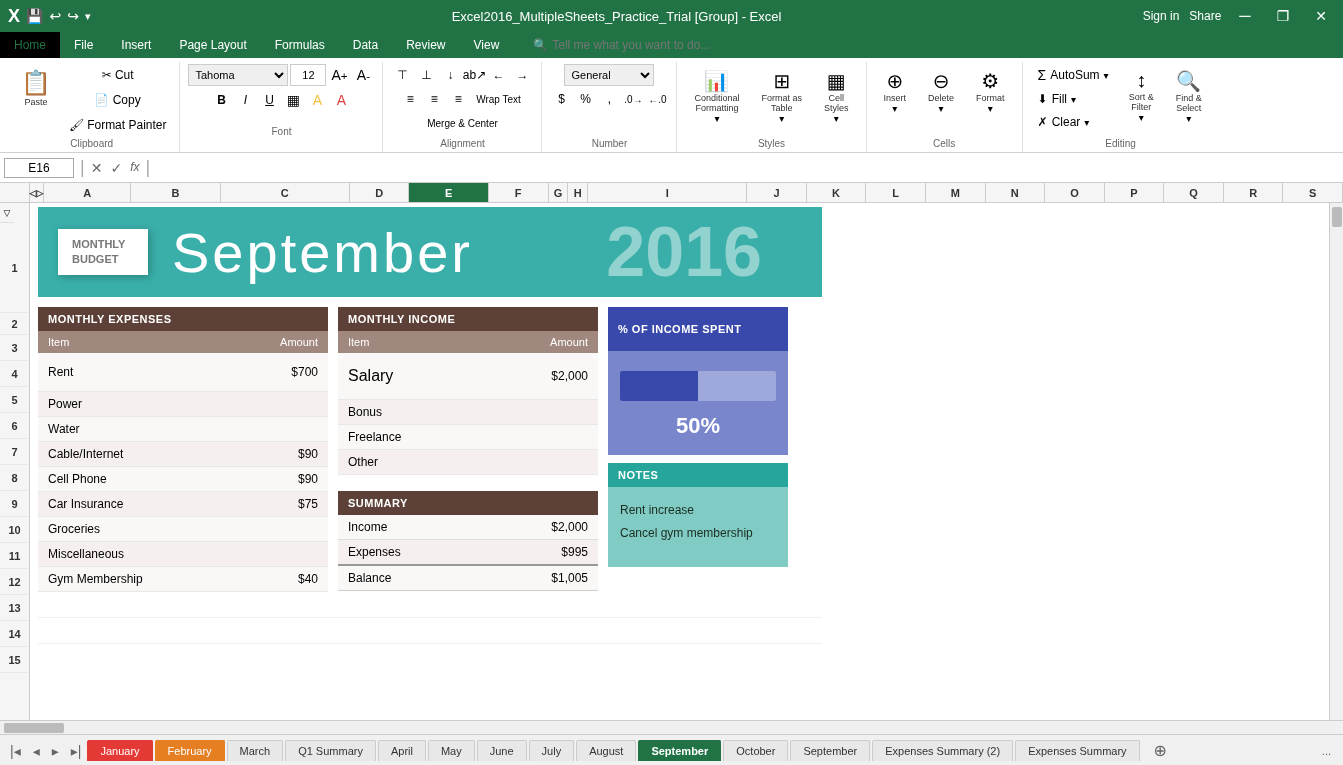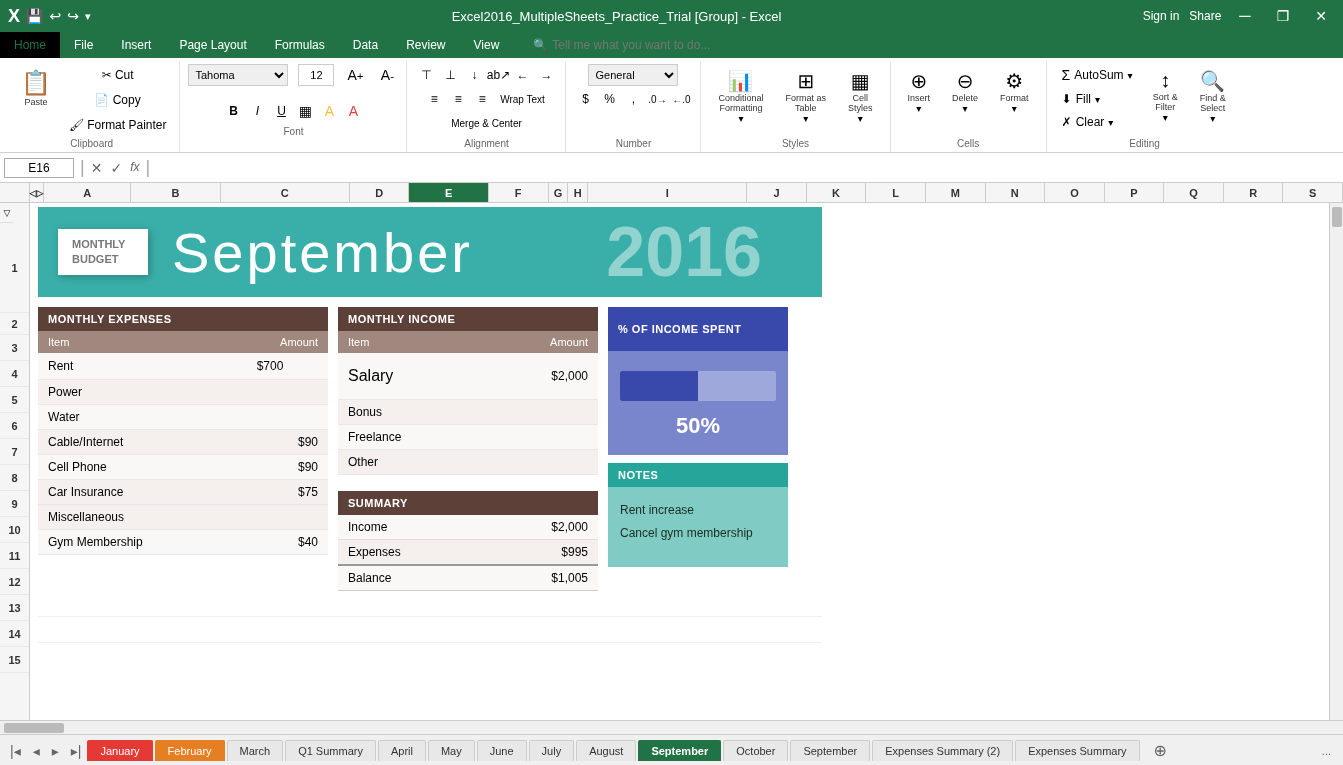--- a/index.html
+++ b/index.html
@@ -226,21 +226,21 @@
           <span>🖌</span>
           <span>Format Painter</span>
         </div>
       </div>
       <div style="position:absolute;bottom:2px;left:0;right:0;text-align:center;">
         <span style="font-size:10px;color:#666;">Clipboard</span>
       </div>
     </div>
 
     <div class="ribbon-group" style="min-width:160px;position:relative;padding-bottom:16px;">
-      <div style="display:flex;gap:10px;margin-bottom:14px;">
+      <div style="display:flex;gap:2px;margin-bottom:3px;">
         <select class="font-select">
           <option>Tahoma</option>
         </select>
         <input class="font-size-input" type="text" value="12" style="">
         <span class="fmt-btn" style="font-size:14px;">A<sup>+</sup></span>
         <span class="fmt-btn" style="font-size:14px;">A<sup>-</sup></span>
       </div>
       <div style="display:flex;gap:2px;align-items:center;">
         <span class="fmt-btn bold">B</span>
         <span class="fmt-btn italic">I</span>
@@ -456,41 +456,45 @@
             <tbody>
                 <tr>
               <th colspan="2" style="background:#5d4037;color:white;padding:6px 10px;text-align:left;font-size:11px;font-weight:bold;letter-spacing:0.5px;">MONTHLY EXPENSES</th>
             </tr>
             <tr>
               <th style="background:#a1887f;color:white;padding:5px 10px;text-align:left;font-size:11px;font-weight:normal;width:60%;">Item</th>
               <th style="background:#a1887f;color:white;padding:5px 10px;text-align:right;font-size:11px;font-weight:normal;width:40%;">Amount</th>
             </tr>
             <tr style="background:#faf8f7;">
               <td style="padding:5px 10px;font-size:12px;border-bottom:1px solid #e8e8e8;">Rent</td>
-              <td style="padding:6px 10px;font-size:12px;border-bottom:1px solid #e8e8e8;text-align:center;">$700</td>
+              <td style="padding:12px 10px;font-size:12px;border-bottom:1px solid #e8e8e8;text-align:right;">$700</td>
             </tr>
             <tr style="background:#f5f0ee;">
               <td style="padding:5px 10px;font-size:12px;border-bottom:1px solid #e8e8e8;">Power</td>
               <td style="padding:5px 10px;font-size:12px;border-bottom:1px solid #e8e8e8;text-align:right;"></td>
             </tr>
             <tr style="background:#faf8f7;">
               <td style="padding:5px 10px;font-size:12px;border-bottom:1px solid #e8e8e8;">Water</td>
               <td style="padding:5px 10px;font-size:12px;border-bottom:1px solid #e8e8e8;text-align:right;"></td>
             </tr>
             <tr style="background:#f5f0ee;">
               <td style="padding:5px 10px;font-size:12px;border-bottom:1px solid #e8e8e8;">Cable/Internet</td>
               <td style="padding:5px 10px;font-size:12px;border-bottom:1px solid #e8e8e8;text-align:right;">$90</td>
             </tr>
             <tr style="background:#faf8f7;">
               <td style="padding:5px 10px;font-size:12px;border-bottom:1px solid #e8e8e8;">Cell Phone</td>
               <td style="padding:5px 10px;font-size:12px;border-bottom:1px solid #e8e8e8;text-align:right;">$90</td>
             </tr>
             <tr style="background:#f5f0ee;">
               <td style="padding:5px 10px;font-size:12px;border-bottom:1px solid #e8e8e8;">Car Insurance</td>
               <td style="padding:5px 10px;font-size:12px;border-bottom:1px solid #e8e8e8;text-align:right;">$75</td>
+            </tr>
+            <tr style="background:#faf8f7;">
+              <td style="padding:5px 10px;font-size:12px;border-bottom:1px solid #e8e8e8;">Groceries</td>
+              <td style="padding:5px 10px;font-size:12px;border-bottom:1px solid #e8e8e8;text-align:right;"></td>
             </tr>
             <tr style="background:#f5f0ee;">
               <td style="padding:5px 10px;font-size:12px;border-bottom:1px solid #e8e8e8;">Miscellaneous</td>
               <td style="padding:5px 10px;font-size:12px;border-bottom:1px solid #e8e8e8;text-align:right;"></td>
             </tr>
             <tr style="background:#faf8f7;">
               <td style="padding:5px 10px;font-size:12px;border-bottom:1px solid #e8e8e8;">Gym Membership</td>
               <td style="padding:5px 10px;font-size:12px;border-bottom:1px solid #e8e8e8;text-align:right;">$40</td>
             </tr>
           </tbody>

